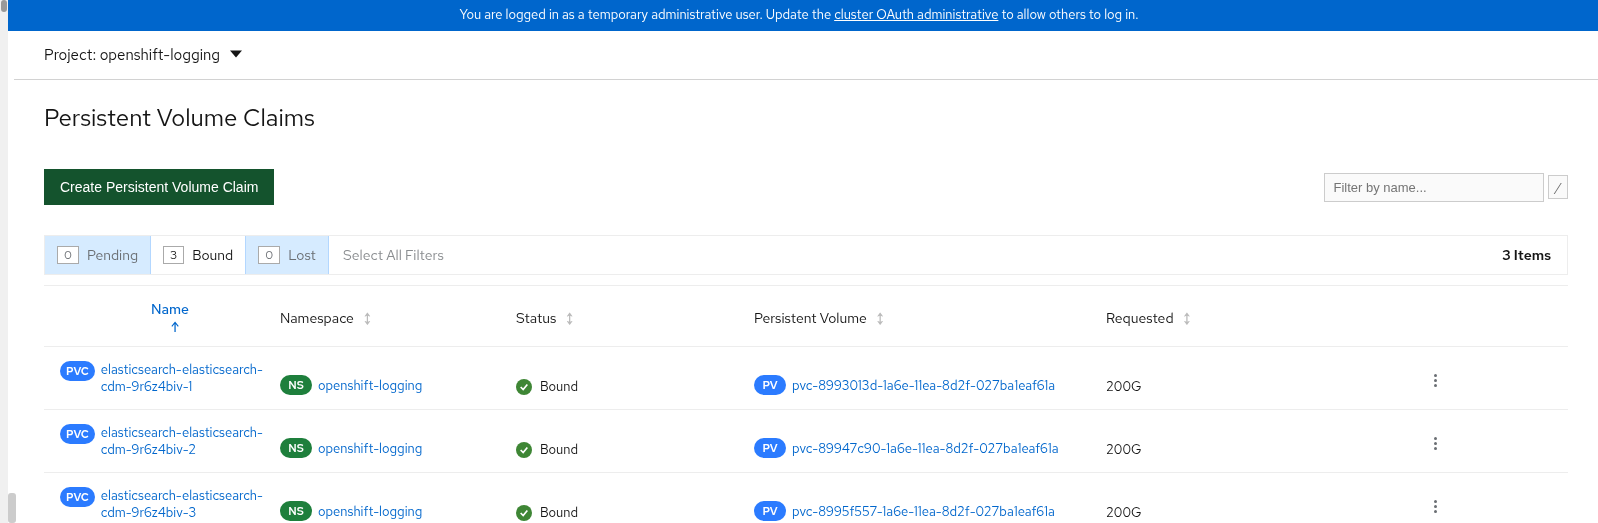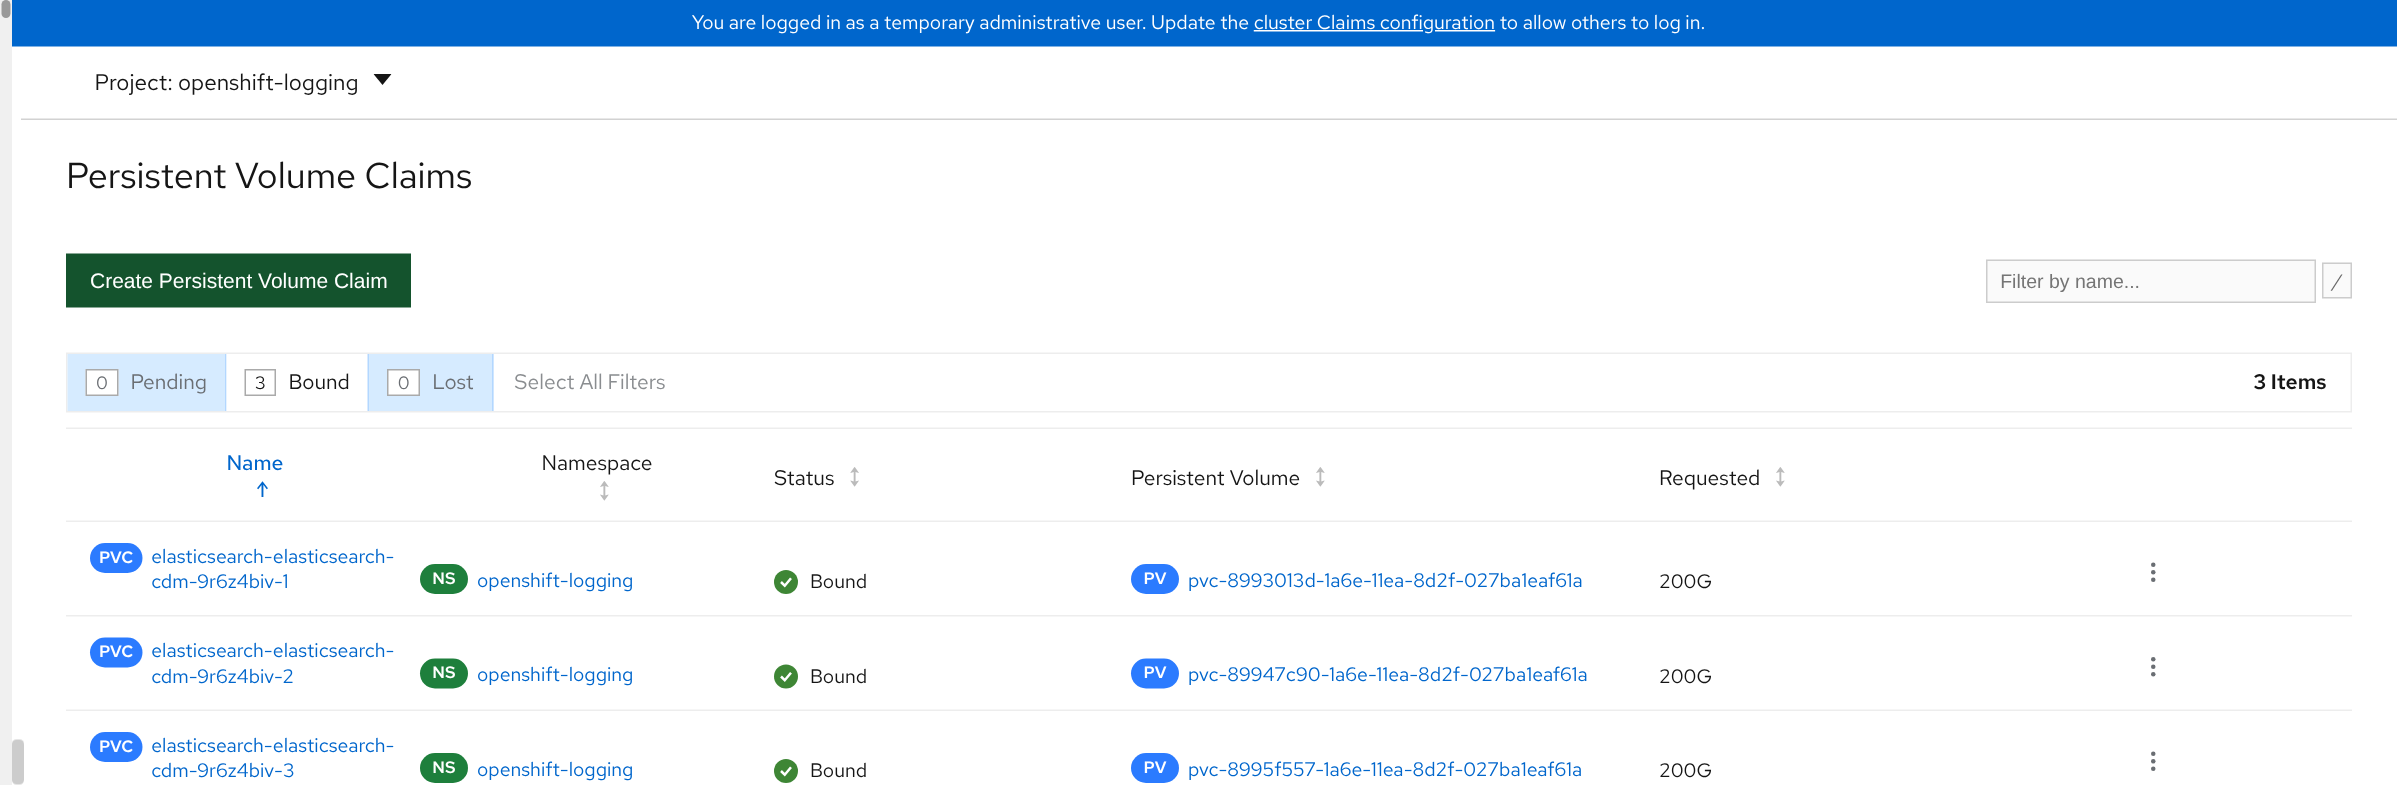--- a/index.html
+++ b/index.html
@@ -4,21 +4,21 @@
 <style>
 * { box-sizing: border-box; margin: 0; padding: 0; }
 body { font-family: "Red Hat Text", "Overpass", -apple-system, BlinkMacSystemFont, "Segoe UI", Helvetica, Arial, sans-serif; font-size: 14px; color: #151515; background: #fff; }
 .scrollbar-stub { position: fixed; left: 0; top: 0; width: 8px; height: 100%; background: #f0f0f0; }
 .scrollbar-stub::after { content:""; position:absolute; left:1px; top:0; width:6px; height:12px; background:#999; border-radius:3px; }
 .scrollbar-bottom { position: fixed; left:8px; top:493px; width:8px; height:30px; background:#ccc; border-radius:3px; }
 .banner { background:#0066cc; color:#fff; text-align:center; padding:6px 0 8px 0; font-size:13px; }
 .banner a { color:#fff; text-decoration:underline; }
 .content { margin-left:14px; }
 .project-bar { display:flex; align-items:center; padding:14px 30px 14px 30px; border-bottom:1px solid #d2d2d2; }
-.project-bar .label { font-size:15px;margin-left:19px; }
+.project-bar .label { font-size:15px; }
 .project-bar .caret { margin-left:10px; }
 .page { padding: 22px 30px 0 30px; }
 .page-title { font-size:24px; font-weight:400; margin-bottom:36px; }
 .actions-row { display:flex; align-items:center; justify-content:space-between; margin-bottom:30px; }
 .create-btn { background:#14532d; color:#fff; border:none; padding:10px 16px; font-size:14px; cursor:pointer; }
 .filter-wrap { display:flex; align-items:center; }
 .filter-input { width:220px; padding:6px 8px; border:1px solid #ccc; font-size:13px; background:#fafafa; }
 .filter-slash { border:1px solid #ccc; padding:3px 6px; margin-left:4px; font-size:12px; color:#666; background:#fafafa; font-style:italic; }
 .filters-row { display:flex; align-items:center; border:1px solid #ededed; margin-bottom:10px; }
 .filter-pill { display:flex; align-items:center; padding:10px 12px; border-right:1px solid #b3d7ff; background:#d6ebff; color:#6a6e73; cursor:pointer; }
@@ -26,21 +26,21 @@
 .filter-pill .count-box { border:1px solid #aaa; padding:0 6px; margin-right:8px; font-size:12px; background:#fff; }
 .select-all { padding:10px 14px; color:#8a8d90; }
 .items-count { margin-left:auto; padding:10px 16px; font-weight:600; }
 .table { width:100%; }
 .thead { display:flex; padding:14px 0 10px 0; border-top:1px solid #ededed; }
 .th { color:#151515; font-size:14px; display:flex; align-items:center; }
 .th.sortable { color:#0066cc; font-weight:500; }
 .th .sort-icon { margin-left:10px; color:#0066cc; }
 .th .sort-both { margin-left:10px; color:#bbb; font-size:14px; }
 .col-name { width:236px; padding-left:16px;flex-direction:column;}
-.col-ns { width:236px;flex-direction:column; }
+.col-ns { width:236px; }
 .col-status { width:238px; }
 .col-pv { width:352px; }
 .col-req { width:320px; }
 .col-kebab { flex:1; display:flex; justify-content:flex-end; padding-right:60px; }
 .tbody .row { display:flex; align-items:flex-end; padding:14px 0; border-top:1px solid #ededed; }
 .tbody .row:last-child { border-bottom:1px solid #ededed; }
 .badge { display:inline-flex; align-items:center; justify-content:center; min-width:32px; height:20px; border-radius:10px; color:#fff; font-size:11px; font-weight:600; padding:0 6px; margin-right:6px; vertical-align:middle; }
 .badge.pvc { background:#2b7bff; }
 .badge.ns { background:#1e7f3c; }
 .badge.pv { background:#2b7bff; }
@@ -60,21 +60,21 @@
 .caret-svg { width:12px; height:12px; }
 </style>
 </head>
 <body>
 
 <div class="scrollbar-stub"></div>
 <div class="scrollbar-bottom"></div>
 
 <div class="banner">
   <span>You are logged in as a temporary administrative user. Update the </span>
-  <a href="#">cluster Claims configuration</a>
+  <a href="#">cluster OAuth administrative</a>
   <span> to allow others to log in.</span>
 </div>
 
 <div class="content">
 
 <div class="project-bar">
   <span class="label">Project: openshift-logging</span>
   <span class="caret">
     <svg class="caret-svg" viewBox="0 0 10 6">
           <path d="M0 0 L10 0 L5 6 Z" fill="#151515"></path>

